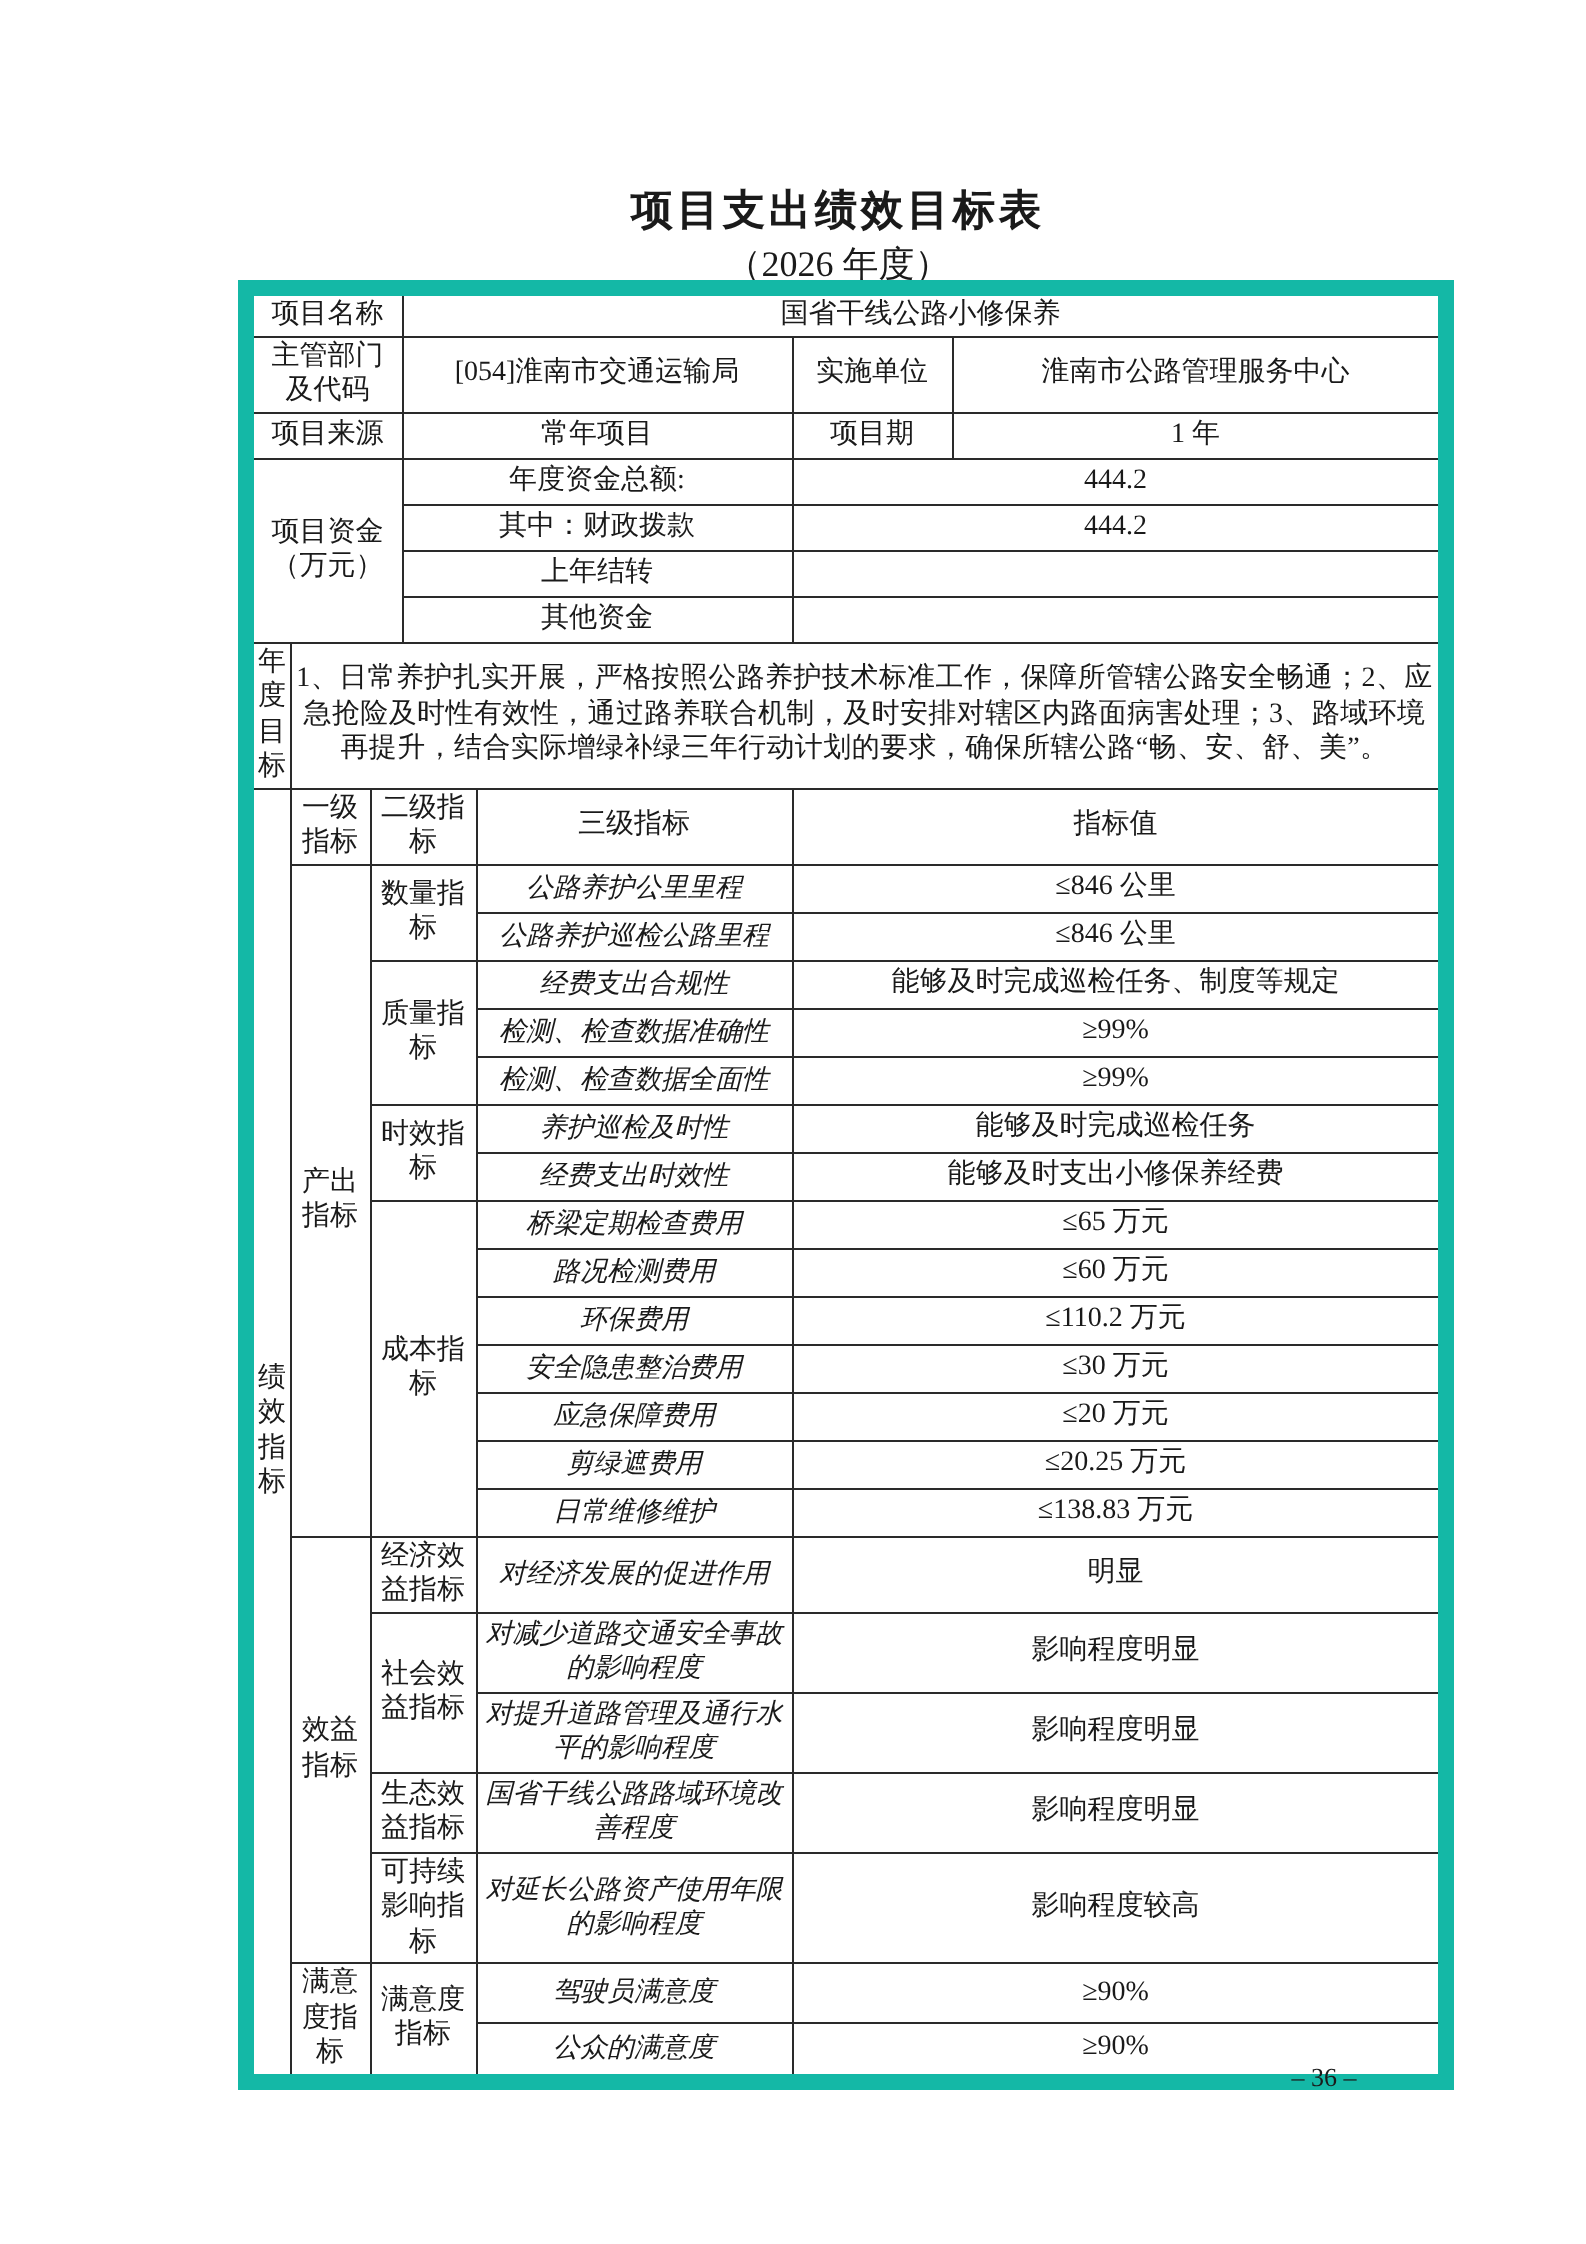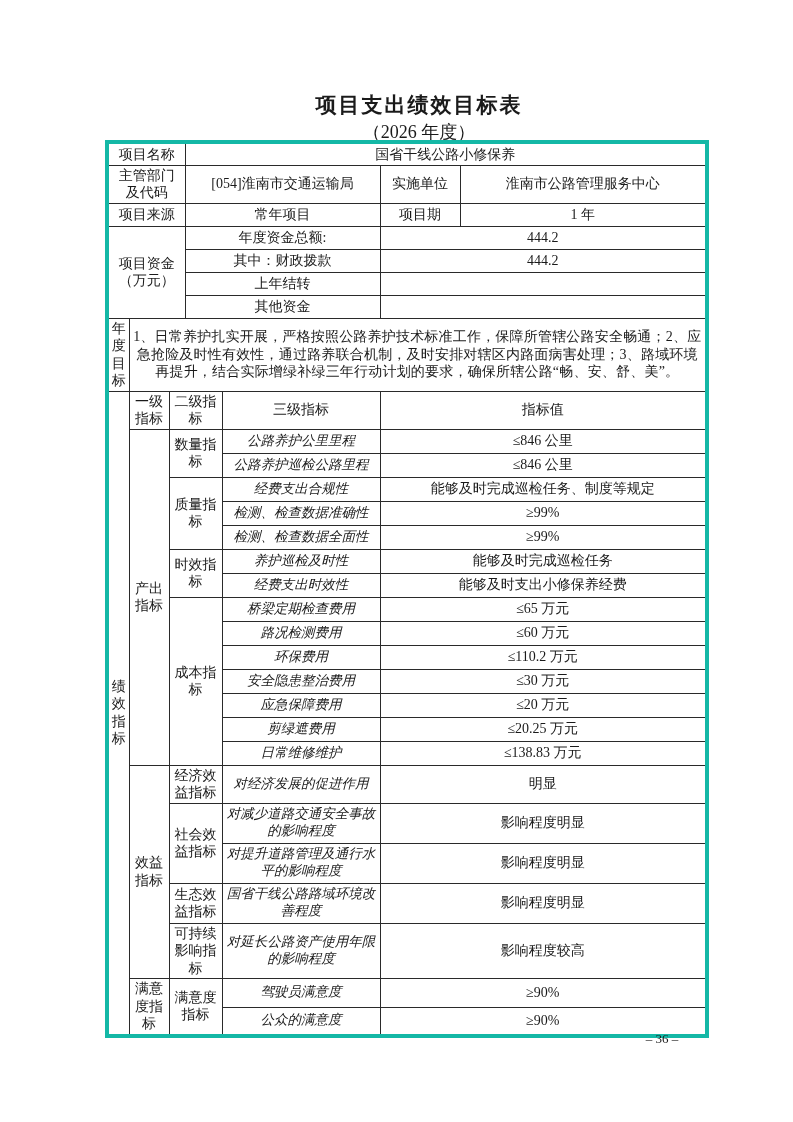--- a/index.html
+++ b/index.html
@@ -21,25 +21,25 @@
     font-size:21px;font-weight:bold;
     letter-spacing:2px;
     font-family:"Liberation Sans","DejaVu Sans",sans-serif;
   }
   .doc-subtitle{
     position:absolute;top:120px;left:119px;width:600px;
     text-align:center;
     font-size:18px;
   }
   table.main{
-    position:absolute;top:140px;left:105px;
+    position:absolute;top:140px;left:119px;
     width:600px;
     border-collapse:collapse;
     table-layout:fixed;
-    border:4px solid #14b8a6;
+    border:8px solid #14b8a6;
     font-size:14px;
   }
   table.main td{
     border:1px solid #2a2a2a;
     text-align:center;
     vertical-align:middle;
     padding:1px 2px;
     line-height:1.25;
     word-break:break-all;
     overflow:hidden;

